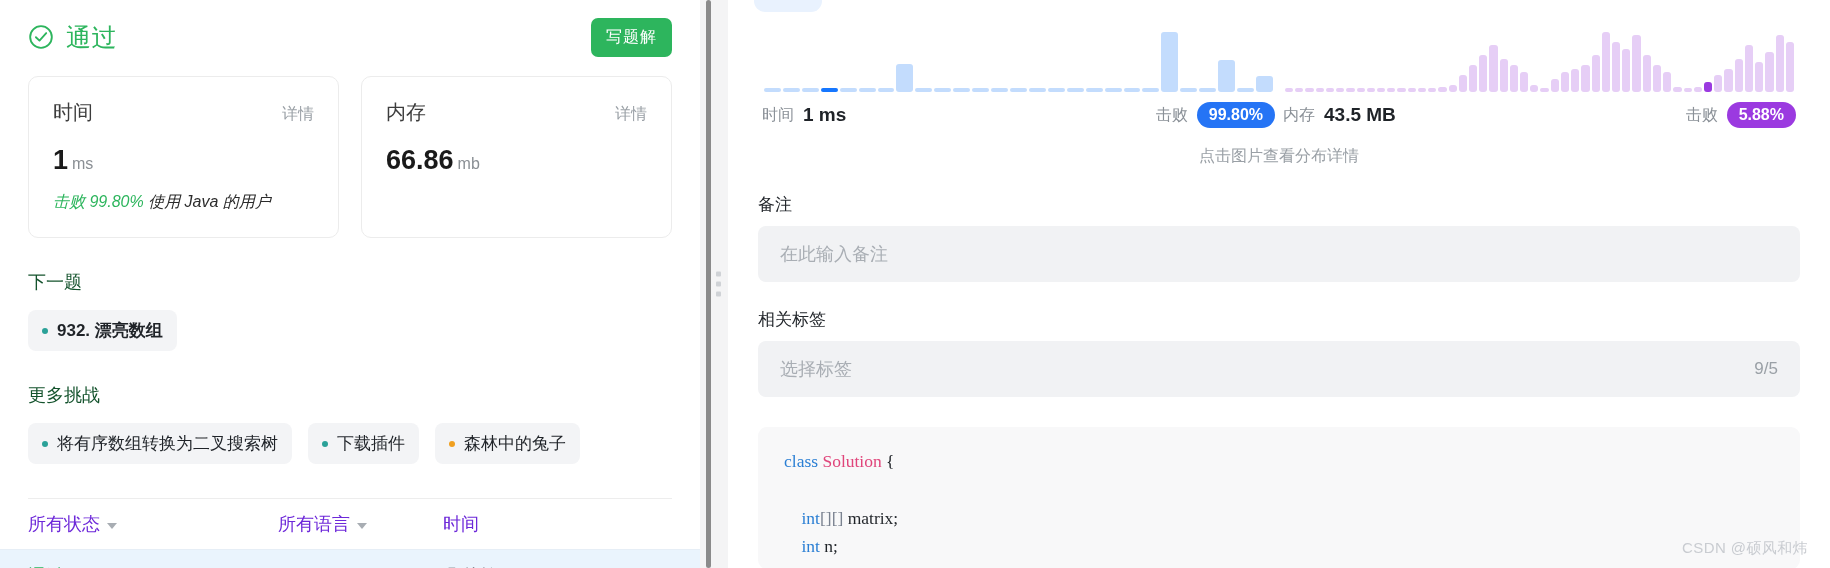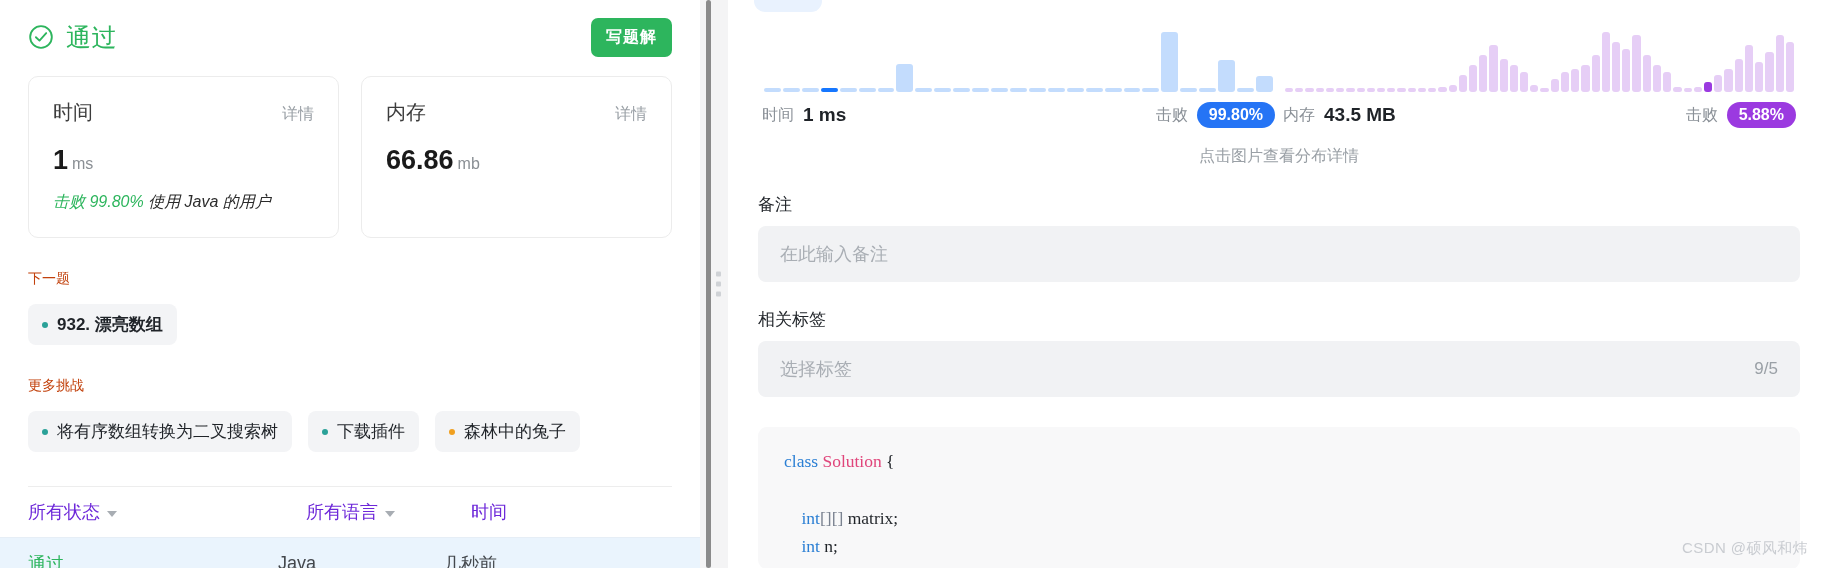--- a/index.html
+++ b/index.html
@@ -31,42 +31,41 @@
     margin-left: auto;
     background: #2DB55D;
     color: #fff;
     font-size: 16px;
     padding: 9px 15px;
     border-radius: 7px;
     border: none;
     cursor: pointer;
     letter-spacing: 1px;
     font-family: inherit;
-    font-weight: bold;
   }
 
   .stat-cards { display: flex; gap: 22px; margin-top: 2px; }
   .stat-card {
     flex: 1 1 0;
     border: 1px solid #ececec;
     border-radius: 10px;
     padding: 22px 24px 24px 24px;
     min-height: 148px;
     background: #fff;
   }
   .stat-card-head { display: flex; align-items: baseline; }
   .stat-card-title { font-size: 20px; color: #3c3c3c; }
   .stat-card-detail { margin-left: auto; font-size: 16px; color: #9aa0a6; cursor: pointer; }
   .stat-value { margin-top: 19px; font-size: 27px; font-weight: bold; color: #1a1a1a; }
   .stat-value .unit { font-size: 16px; font-weight: normal; color: #8a8f94; margin-left: 4px; }
   .stat-beat { margin-top: 16px; font-size: 16px; color: #2b2b2b; font-style: italic; }
   .stat-beat .pct-green { color: #2DB55D; }
   .stat-beat .pct-red { color: #ef4743; }
 
-  .section-label { font-size: 14px; color: #c2410c; margin-top: 32px; }
+  .section-label { font-size: 18px; color: #14532d; margin-top: 32px; }
   .chip-row { display: flex; gap: 16px; flex-wrap: wrap; margin-top: 16px; }
   .chip {
     background: #f3f4f6;
     border-radius: 8px;
     padding: 9px 14px;
     font-size: 17px;
     color: #1f2328;
     display: flex; align-items: center; gap: 9px;
     cursor: pointer;
     white-space: nowrap;
@@ -74,21 +73,21 @@
   .chip .dot { width: 6px; height: 6px; border-radius: 50%; flex: 0 0 6px; }
   .chip.next-q { font-weight: bold; }
 
   .table-sep { border-top: 1px solid #ededed; margin-top: 34px; }
   .table-head {
     display: flex; align-items: center; height: 50px;
     font-size: 18px; color: #6d28d9;
   }
   .th { display: flex; align-items: center; gap: 7px; cursor: pointer; }
   .th-status { width: 250px; }
-  .th-lang { width: 165px; margin-left: 28px; }
+  .th-lang { width: 165px; }
   .th-time { width: 160px; }
   .caret { display: inline-block; width: 0; height: 0;
            border-left: 5px solid transparent; border-right: 5px solid transparent;
            border-top: 6px solid #a8adb3; margin-top: 3px; }
   .table-row {
     display: flex; align-items: center; height: 52px;
     background: #eaf4fd; font-size: 18px;
     border-top: 1px solid #e6eef6;
     margin: 0 -28px; padding: 0 28px;
     cursor: pointer;

